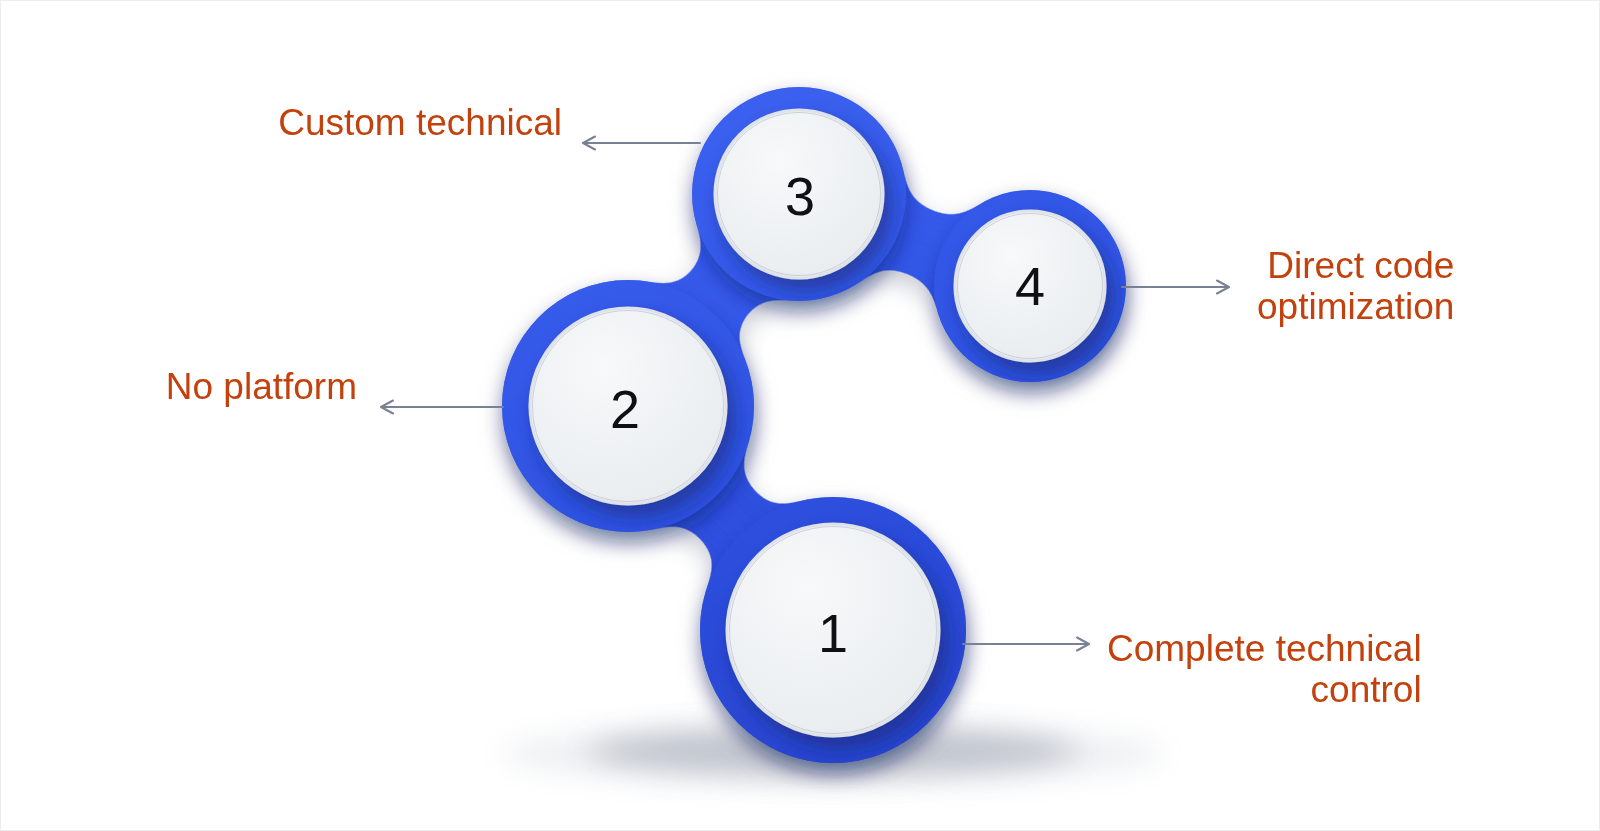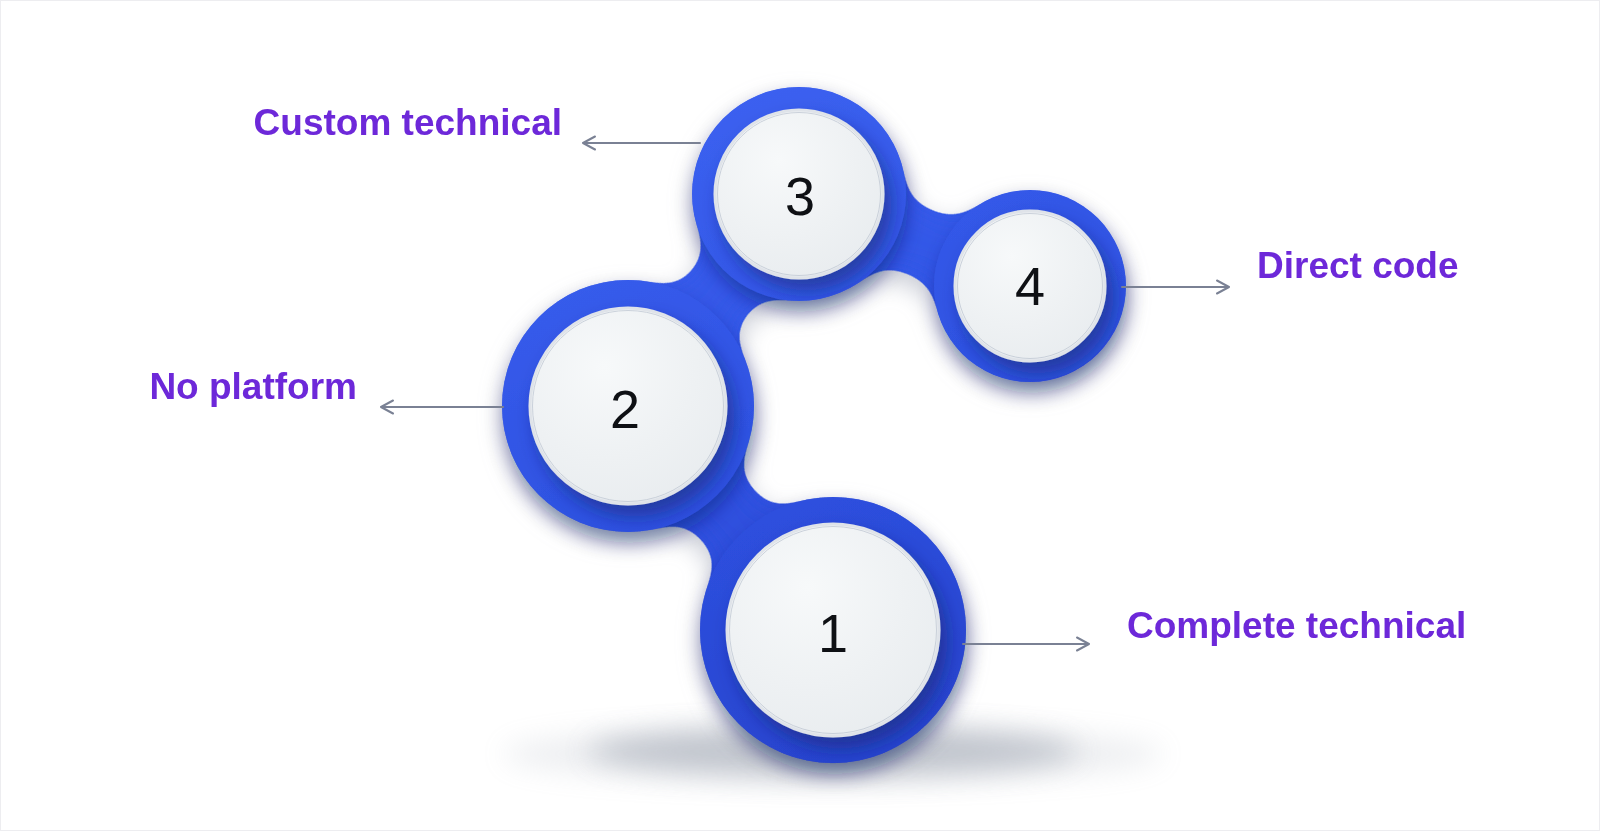--- a/index.html
+++ b/index.html
@@ -19,22 +19,22 @@
     font-size: 54px;
     font-weight: 500;
     color: #0e1014;
     letter-spacing: 0;
     user-select: none;
   }
   .label {
     position: absolute;
     font-size: 37px;
     line-height: 41px;
-    font-weight: 700;
-    color: #6d28d9;
+    font-weight: 400;
+    color: #c2410c;
     white-space: nowrap;
   }
   .label.align-right { text-align: right; }
   .label.align-left  { text-align: right; }
 </style>
 </head>
 <body>
 
 <div class="stage">
 
@@ -126,26 +126,28 @@
         <polyline points="1077,637.5 1089,644 1077,650.5"></polyline>
       </g>
     </g>
   </svg>
 
   <div class="num" style="left:833px; top:633px;">1</div>
   <div class="num" style="left:625px; top:409px;">2</div>
   <div class="num" style="left:800px; top:196px;">3</div>
   <div class="num" style="left:1030px; top:286px;">4</div>
 
-  <div class="label align-left" style="left:1107px; top:605px;margin-left:20px;">
+  <div class="label align-left" style="left:1107px; top:628px;">
     <div>Complete technical</div>
+    <div>control</div>
   </div>
   <div class="label align-right" style="right:1243px; top:366px;text-align:center;">
     <div>No platform</div>
   </div>
   <div class="label align-right" style="right:1038px; top:102px;">
     <div>Custom technical</div>
   </div>
   <div class="label align-left" style="left:1257px; top:245px;">
     <div>Direct code</div>
+    <div>optimization</div>
   </div>
 
 </div>
 
 </body></html>

